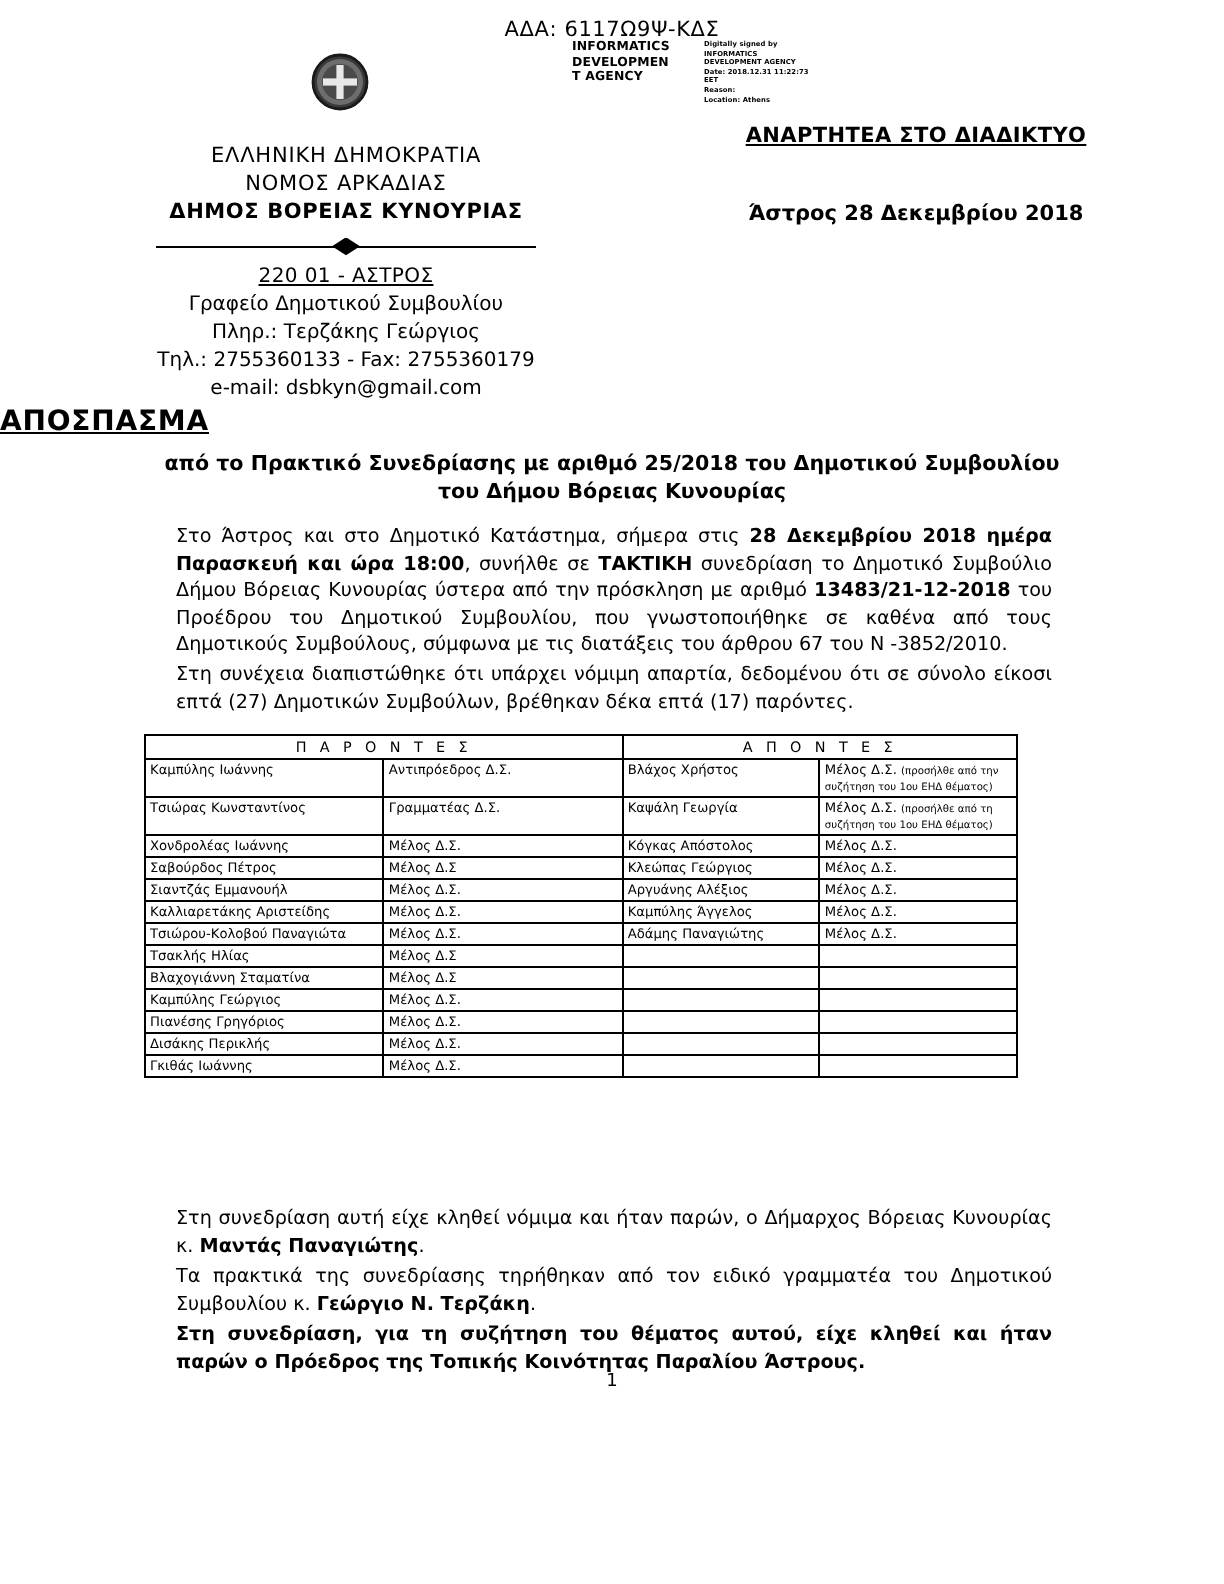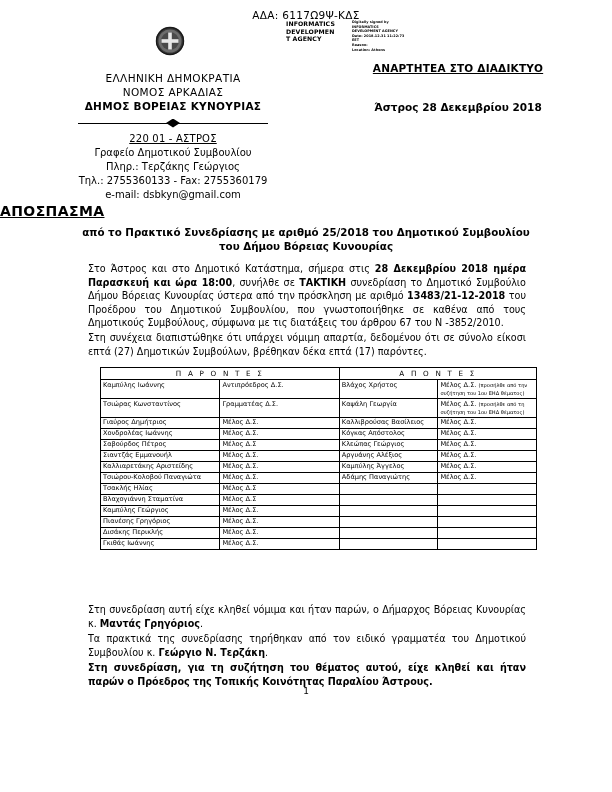--- a/index.html
+++ b/index.html
@@ -165,21 +165,21 @@
     text-align: justify;
   }
   .para.p1 { top: 262px; }
   .para.p2 { top: 331px; }
   .b { font-weight: bold; }
 
   
   .tbl {
     position: absolute;
     top: 367px;
-    left: 100px;
+    left: 72px;
     width: 437px;
     border-collapse: collapse;
     table-layout: fixed;
   }
   .tbl td, .tbl th {
     border: 0.8px solid #000;
     font-size: 6.6px;
     padding: 0.5px 2px;
     vertical-align: top;
     line-height: 1.28;
@@ -304,26 +304,20 @@
         <td class="col-c">Βλάχος Χρήστος</td>
         <td class="col-d"><span>Μέλος Δ.Σ.</span> <span class="note">(προσήλθε από την συζήτηση του 1ου ΕΗΔ θέματος)</span></td>
       </tr>
       <tr>
         <td class="col-a">Τσιώρας Κωνσταντίνος</td>
         <td class="col-b">Γραμματέας Δ.Σ.</td>
         <td class="col-c">Καψάλη Γεωργία</td>
         <td class="col-d"><span>Μέλος Δ.Σ.</span> <span class="note">(προσήλθε από τη συζήτηση του 1ου ΕΗΔ θέματος)</span></td>
       </tr>
       <tr>
-        <td class="col-a">Γιαύρος Δημήτριος</td>
-        <td class="col-b">Μέλος Δ.Σ.</td>
-        <td class="col-c">Καλλιβρούσας Βασίλειος</td>
-        <td class="col-d">Μέλος Δ.Σ.</td>
-      </tr>
-      <tr>
         <td class="col-a">Χονδρολέας Ιωάννης</td>
         <td class="col-b">Μέλος Δ.Σ.</td>
         <td class="col-c">Κόγκας Απόστολος</td>
         <td class="col-d">Μέλος Δ.Σ.</td>
       </tr>
       <tr>
         <td class="col-a">Σαβούρδος Πέτρος</td>
         <td class="col-b">Μέλος Δ.Σ</td>
         <td class="col-c">Κλεώπας Γεώργιος</td>
         <td class="col-d">Μέλος Δ.Σ.</td>
@@ -379,21 +373,21 @@
       <tr>
         <td class="col-a">Γκιθάς Ιωάννης</td>
         <td class="col-b">Μέλος Δ.Σ.</td>
         <td class="col-c"></td>
         <td class="col-d"></td>
       </tr>
     </tbody>
   </table>
 
   <div class="foot f1">
-    <span>Στη συνεδρίαση αυτή είχε κληθεί νόμιμα και ήταν παρών, ο Δήμαρχος Βόρειας Κυνουρίας κ. </span><span class="b">Μαντάς Γρηγόριος</span><span>.</span>
+    <span>Στη συνεδρίαση αυτή είχε κληθεί νόμιμα και ήταν παρών, ο Δήμαρχος Βόρειας Κυνουρίας κ. </span><span class="b">Μαντάς Παναγιώτης</span><span>.</span>
   </div>
   <div class="foot f2">
     <span>Τα πρακτικά της συνεδρίασης τηρήθηκαν από τον ειδικό γραμματέα του Δημοτικού Συμβουλίου κ. </span><span class="b">Γεώργιο Ν. Τερζάκη</span><span>.</span>
   </div>
   <div class="foot f3">Στη συνεδρίαση, για τη συζήτηση του θέματος αυτού, είχε κληθεί και ήταν παρών ο Πρόεδρος της Τοπικής Κοινότητας Παραλίου Άστρους.</div>
 
   <div class="page-num">1</div>
 
 </div>
 

